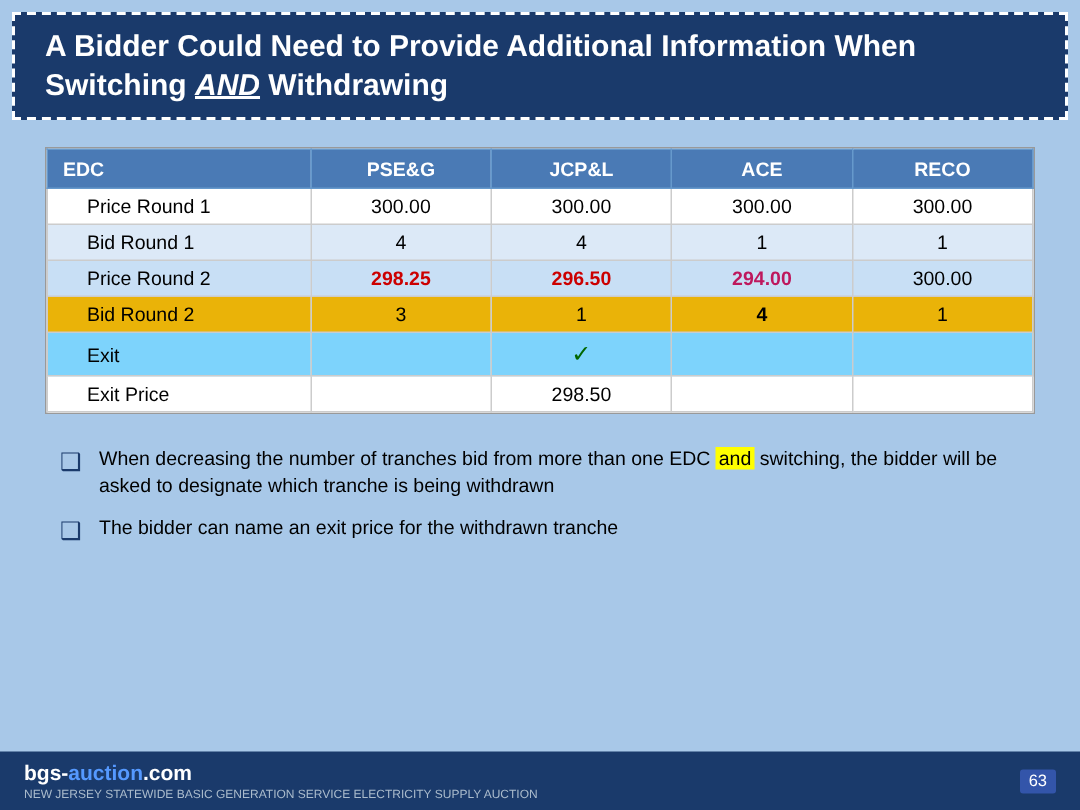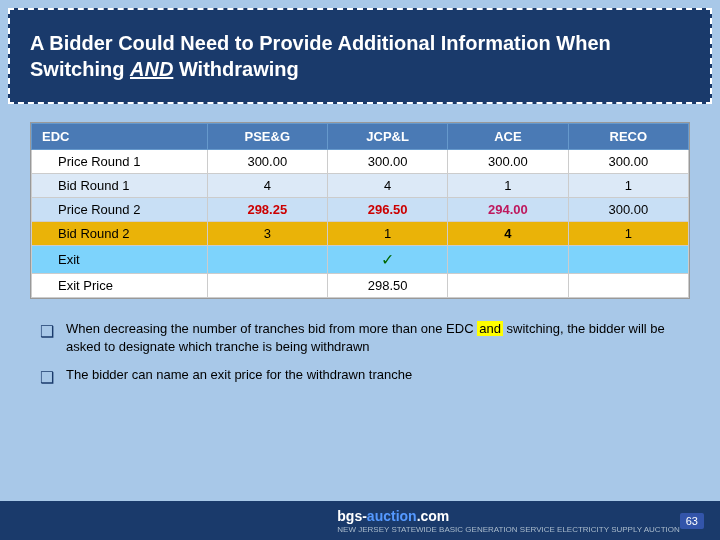--- a/index.html
+++ b/index.html
@@ -8,21 +8,21 @@
       height: 540px;
       background: #a8c8e8;
       font-family: Arial, sans-serif;
       overflow: hidden;
       position: relative;
     }
 
     
     .header {
       background: #1a3a6b;
-      padding: 20px 20px;
+      padding: 8px 20px;
       border: 2px dashed #ffffff;
       margin: 8px;
     }
     .header-title {
       color: #ffffff;
       font-size: 20px;
       font-weight: bold;
       line-height: 1.3;
     }
     .header-title em {
@@ -131,21 +131,21 @@
     
     .footer {
       position: absolute;
       bottom: 0;
       left: 0;
       right: 0;
       background: #1a3a6b;
       padding: 6px 16px;
       display: flex;
       align-items: center;
-      justify-content: flex-end;
+      justify-content: space-between;
     }
     .footer-logo {
       color: white;
       font-size: 14px;
       font-weight: bold;
     }
     .footer-logo span {
       color: #5599ff;
     }
     .footer-subtitle {

